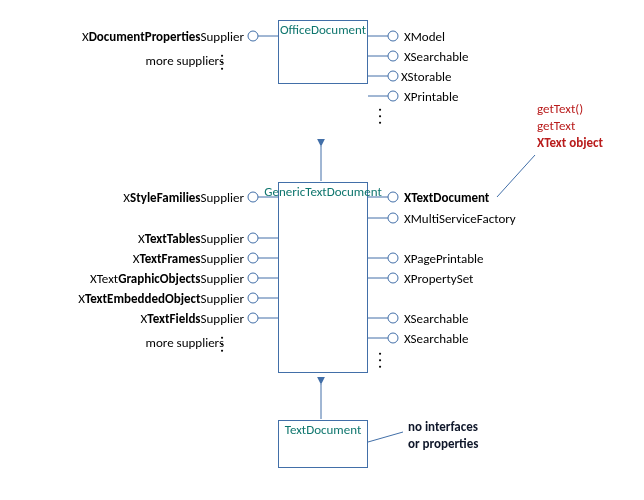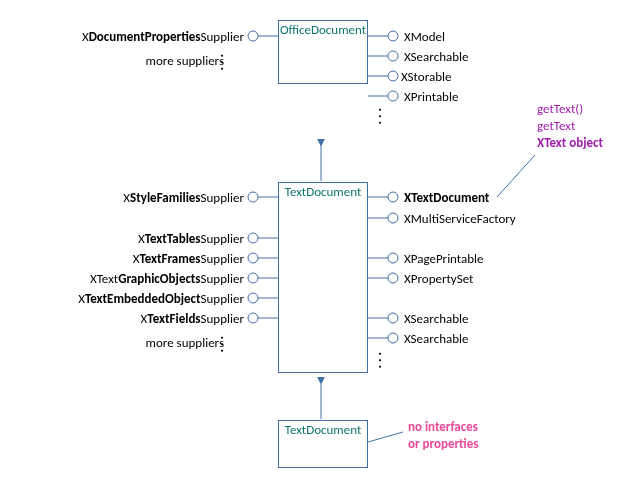--- a/index.html
+++ b/index.html
@@ -24,25 +24,25 @@
   }
   .box span{display:block;line-height:17px}
   .iface{
     position:absolute;
     white-space:nowrap;
     line-height:17px;
   }
   .iface.left{text-align:right}
   .note{
     position:absolute;
-    color:#a21caf;
+    color:#b91c1c;
     line-height:17px;
   }
   .note .b{font-weight:bold}
-  .orange{color:#ec4899;font-weight:bold}
+  .orange{color:#0f172a;font-weight:bold}
   .dots{
     position:absolute;
     font-weight:bold;
     letter-spacing:3px;
     transform:rotate(90deg);
     transform-origin:left top;
     color:#000;
   }
 </style>
 </head>
@@ -102,20 +102,21 @@
     <line x1="368" y1="442" x2="403" y2="432"></line>
   </g>
 </svg>
 
 <div class="box" style="left:278px;top:20px;width:88px;height:62px">
   <span>Office</span>
   <span>Document</span>
 </div>
 
 <div class="box" style="left:278px;top:182px;width:88px;height:189px">
+  <span>Generic</span>
   <span>Text</span>
   <span>Document</span>
 </div>
 
 <div class="box" style="left:278px;top:420px;width:88px;height:46px">
   <span>Text</span>
   <span>Document</span>
 </div>
 
 <div class="iface left" style="right:400px;top:28px">

